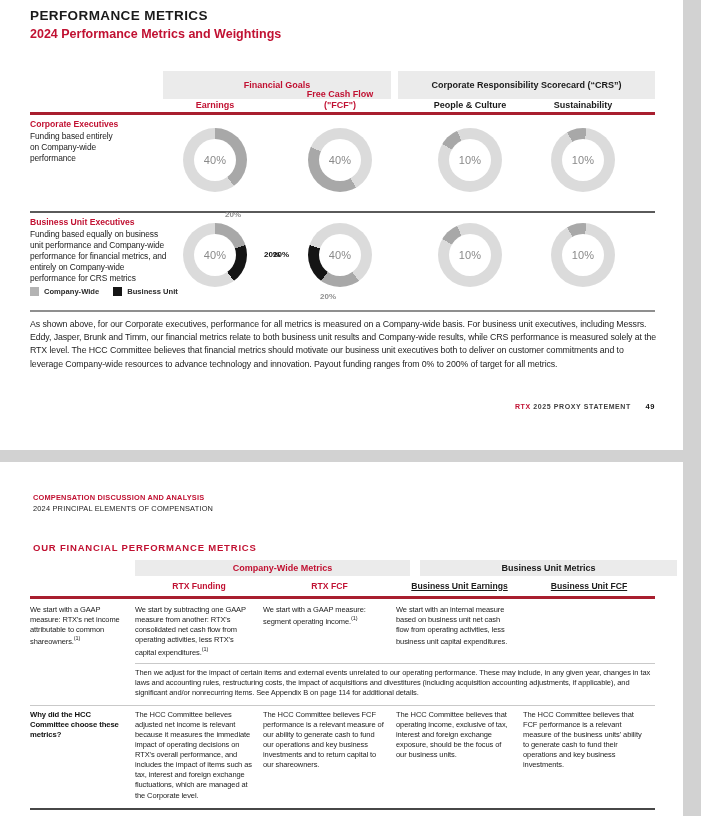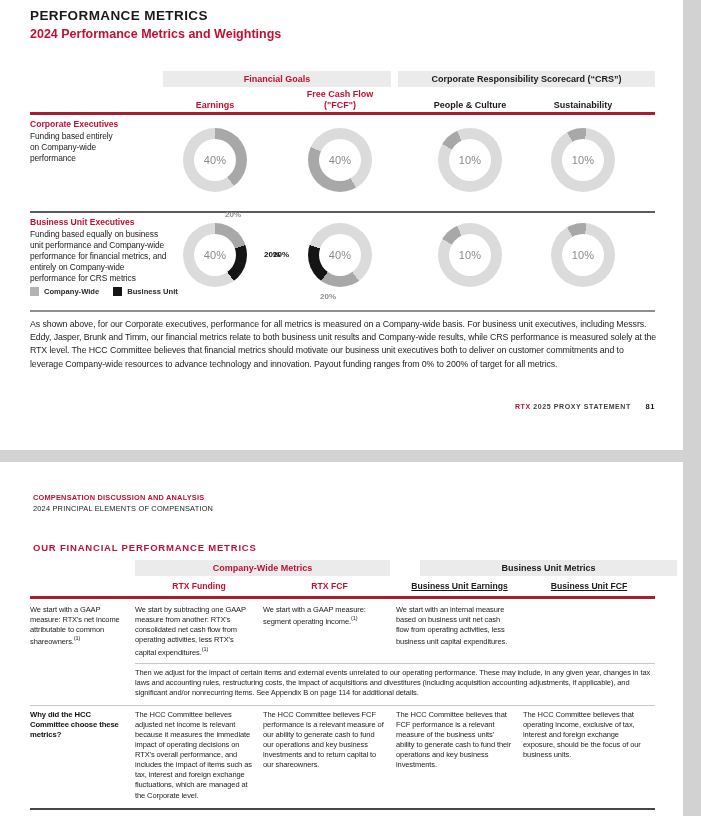--- a/index.html
+++ b/index.html
@@ -12,21 +12,21 @@
   .page{width:683px;background:#ffffff;position:relative;}
   #page1{height:450px;}
   #page2{height:354px;margin-top:12px;}
   .prewrap{white-space:pre-line;}
 
   
   .p1-title{position:absolute;left:30px;top:8px;font-size:13.5px;font-weight:700;letter-spacing:.4px;color:#1a1a1a;}
   .p1-subtitle{position:absolute;left:30px;top:27px;font-size:12.5px;font-weight:700;color:#c11132;}
   .p1-intro{position:absolute;left:30px;top:47px;font-size:8.8px;color:#222;letter-spacing:-.1px;}
 
-  .band{position:absolute;top:71px;height:16px;background:#ebebeb;display:flex;align-items:center;justify-content:center;font-size:9px;font-weight:700;}
+  .band{position:absolute;top:71px;height:28px;background:#ebebeb;display:flex;align-items:center;justify-content:center;font-size:9px;font-weight:700;}
   .band-financial{left:163px;width:228px;color:#c11132;}
   .band-crs{left:398px;width:257px;color:#1a1a1a;}
 
   .colhead{position:absolute;top:86px;height:26px;width:110px;display:flex;align-items:flex-end;justify-content:center;text-align:center;font-size:9px;font-weight:700;line-height:1.15;padding-bottom:2px;box-sizing:border-box;}
   .colhead.red{color:#c11132;}
   .colhead.dark{color:#1a1a1a;}
   .ch1{left:160px;} .ch2{left:285px;} .ch3{left:415px;} .ch4{left:528px;}
 
   .rule{position:absolute;left:30px;width:625px;}
   .rule-red-1{top:112px;height:3px;background:#a81e2e;}
@@ -59,21 +59,21 @@
   .p1-footer{position:absolute;right:28px;top:402px;font-size:7px;font-weight:700;letter-spacing:.6px;color:#3f3f3f;}
   .p1-footer .brand{color:#c11132;}
   .p1-footer .pgnum{color:#111;margin-left:12px;font-size:7.5px;}
 
   
   .p2-eyebrow1{position:absolute;left:33px;top:31px;font-size:7.4px;font-weight:700;letter-spacing:.2px;color:#c11132;}
   .p2-eyebrow2{position:absolute;left:33px;top:42px;font-size:7.4px;font-weight:400;color:#222;letter-spacing:.2px;}
   .p2-title{position:absolute;left:33px;top:80px;font-size:9.5px;font-weight:600;letter-spacing:.8px;color:#c11132;}
 
   .p2-band{position:absolute;top:98px;height:16px;background:#ebebeb;display:flex;align-items:center;justify-content:center;font-size:9px;font-weight:700;}
-  .p2-band-company{left:135px;width:255px;color:#c11132;}
+  .p2-band-company{left:135px;width:255px;color:#c11132;padding-left:20px;}
   .p2-band-business{left:398px;width:257px;color:#1a1a1a;margin-left:22px;}
 
   .p2-sub{position:absolute;top:116px;height:15px;display:flex;align-items:center;justify-content:center;font-size:8.6px;font-weight:700;}
   .p2-sub.red{color:#c11132;} .p2-sub.dark{color:#1a1a1a;text-decoration:underline;}
   .s1{left:135px;width:128px;} .s2{left:263px;width:133px;} .s3{left:396px;width:127px;} .s4{left:523px;width:132px;}
 
   .p2-rule-red{position:absolute;left:30px;top:134px;width:625px;height:2.5px;background:#a81e2e;}
 
   .metrics-table{position:absolute;left:30px;top:139px;width:625px;}
   .trow{display:grid;grid-template-columns:105px 128px 133px 127px 132px;}
@@ -191,21 +191,21 @@
       </div>
     </div>
 
   <div class="rule rule-mid"></div>
 
   <div class="p1-paragraph">As shown above, for our Corporate executives, performance for all metrics is measured on a Company-wide basis. For business unit executives, including Messrs. Eddy, Jasper, Brunk and Timm, our financial metrics relate to both business unit results and Company-wide results, while CRS performance is measured solely at the RTX level. The HCC Committee believes that financial metrics should motivate our business unit executives both to deliver on customer commitments and to leverage Company-wide resources to advance technology and innovation. Payout funding ranges from 0% to 200% of target for all metrics.</div>
 
   <div class="p1-footer">
     <span class="brand">RTX</span>
     <span>2025 PROXY STATEMENT</span>
-    <span class="pgnum">81</span>
+    <span class="pgnum">49</span>
   </div>
 </div>
 
 <div class="page" id="page2">
   <div class="p2-eyebrow1">COMPENSATION DISCUSSION AND ANALYSIS</div>
   <div class="p2-eyebrow2">2024 PRINCIPAL ELEMENTS OF COMPENSATION</div>
   <div class="p2-title">OUR FINANCIAL PERFORMANCE METRICS</div>
 
   <div class="p2-band p2-band-company">Company-Wide Metrics</div>
   <div class="p2-band p2-band-business">Business Unit Metrics</div>
@@ -228,20 +228,20 @@
     <div class="div-light indent"></div>
     <div class="span-note">Then we adjust for the impact of certain items and external events unrelated to our operating performance. These may include, in any given year, changes in tax laws and accounting rules, restructuring costs, the impact of acquisitions and divestitures (including acquisition accounting adjustments, if applicable), and significant and/or nonrecurring items. See Appendix B on page 114 for additional details.</div>
     <div class="div-light"></div>
 
     <div class="trow">
       <div class="tcell thead-cell prewrap">Why did the HCC
 Committee choose these
 metrics?</div>
       <div class="tcell">The HCC Committee believes adjusted net income is relevant because it measures the immediate impact of operating decisions on RTX's overall performance, and includes the impact of items such as tax, interest and foreign exchange fluctuations, which are managed at the Corporate level.</div>
       <div class="tcell">The HCC Committee believes FCF performance is a relevant measure of our ability to generate cash to fund our operations and key business investments and to return capital to our shareowners.</div>
+      <div class="tcell">The HCC Committee believes that operating income, exclusive of tax, interest and foreign exchange exposure, should be the focus of our business units.</div>
       <div class="tcell">The HCC Committee believes that FCF performance is a relevant measure of the business units' ability to generate cash to fund their operations and key business investments.</div>
-      <div class="tcell">The HCC Committee believes that operating income, exclusive of tax, interest and foreign exchange exposure, should be the focus of our business units.</div>
     </div>
 
     <div class="bottom-rule"></div>
     <div class="footnote">(1) As reported in our 2024 Annual Report on Form 10-K.</div>
   </div>
 </div>
 
 </body></html>

